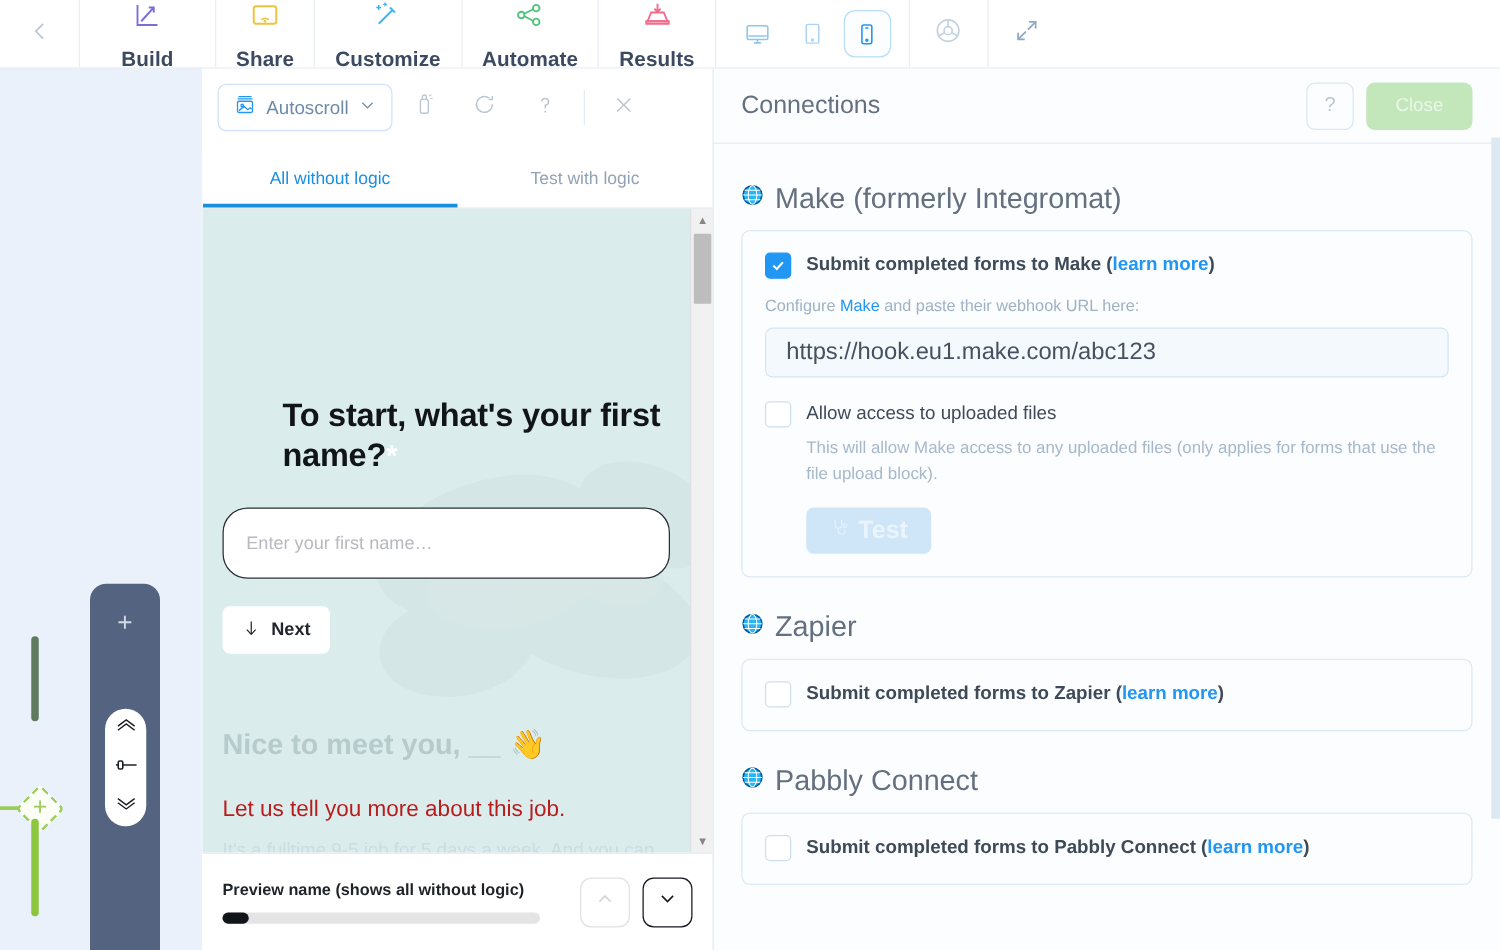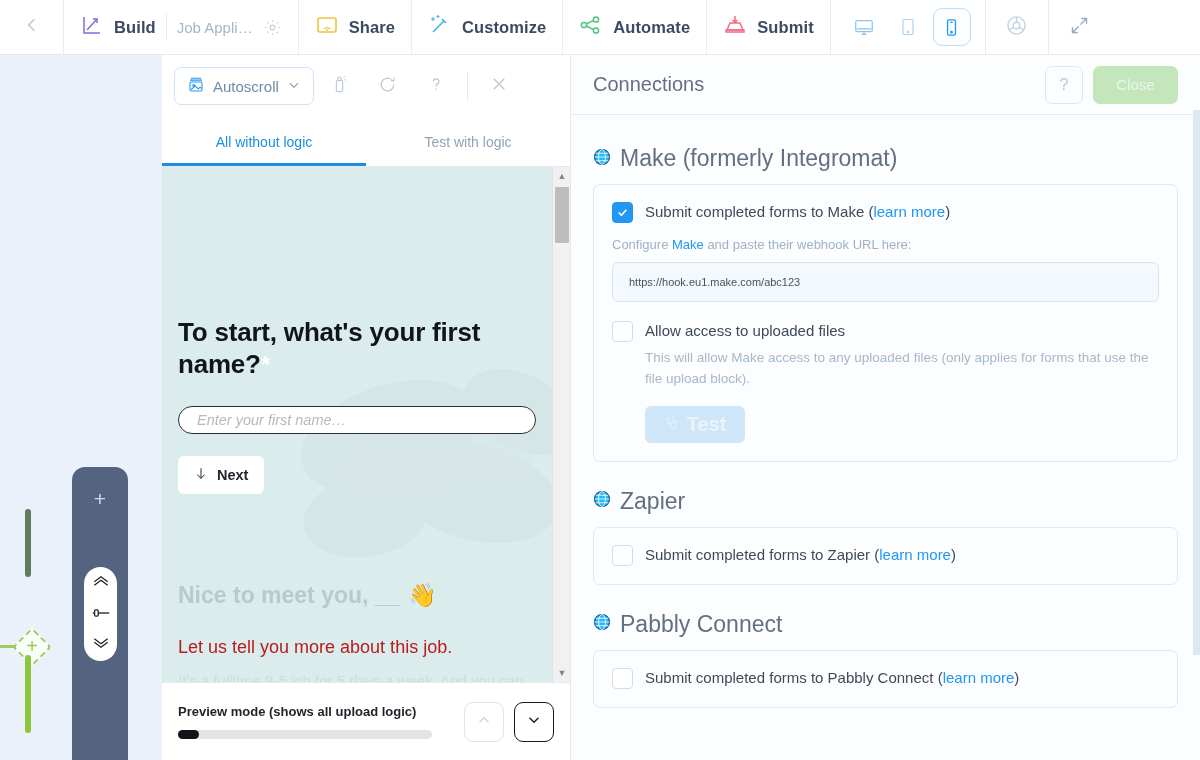--- a/index.html
+++ b/index.html
@@ -14,21 +14,21 @@
     position: absolute; top: 0; left: 0; width: 1200px; height: 55px;
     background: #ffffff; border-bottom: 1px solid #e4e9ef;
     display: flex; align-items: stretch;
   }
   .tb-back {
     width: 64px; display: flex; align-items: center; justify-content: center;
     border-right: 1px solid #e9eef4; color: #b6c4d4;
   }
   .tb-group {
     display: flex; align-items: center; gap: 10px;
-    padding: 0 16px; border-right: 1px solid #e9eef4; height: 100%;
+    padding: 0 16px; border-right: 1px solid #e9eef4; height: 100%; flex-direction: column;
   }
   .tb-label { font-size: 16.5px; font-weight: bold; color: #3b4a60; letter-spacing: .1px; }
   .tb-form-name {
     font-size: 15px; color: #a9b6c6; max-width: 92px;
     white-space: nowrap; overflow: hidden; text-overflow: ellipsis;
   }
   .tb-divider-vert { width: 1px; height: 26px; background: #e9eef4; }
   .tb-gear { color: #c2cdd9; display: flex; align-items: center; }
   .tb-devices {
     display: flex; align-items: center; gap: 6px;
@@ -121,27 +121,28 @@
     position: relative; flex: 1; background: #dbeced; overflow: hidden;
   }
   .pv-hand {
     position: absolute; right: -30px; bottom: 40px; width: 330px; height: 300px;
     opacity: .30;
   }
   .pv-content { position: absolute; left: 16px; right: 34px; top: 150px; }
   .q-title {
     font-size: 26px; font-weight: bold; color: #111418; line-height: 1.22;
     letter-spacing: -0.2px;
+    margin-left: 48px;
   }
   .q-star { color: #ffffff; font-size: 24px; }
   .q-input {
-    margin-top: 26px; height: 28px; background: #fff;
+    margin-top: 26px; height: 57px; background: #fff;
     border: 1.5px solid #2b2f36; border-radius: 20px;
     display: flex; align-items: center; padding: 0 18px;
-    font-size: 14.5px; color: #b6b9bd; font-style: italic;
+    font-size: 14.5px; color: #b6b9bd;
   }
   .q-next {
     margin-top: 22px; display: inline-flex; align-items: center; gap: 9px;
     height: 38px; padding: 0 16px; background: #fff; border-radius: 6px;
     font-size: 14.5px; color: #22262c; font-weight: 600;
   }
   .pv-faded { position: absolute; left: 16px; right: 26px; top: 415px; }
   .f-title { font-size: 23px; font-weight: bold; color: #b6cbcb; display:flex; gap:8px; align-items:center;}
   .f-sub { margin-top: 28px; font-size: 18px; color: #b91c1c; }
   .f-body { margin-top: 12px; font-size: 15px; color: #cddcdc; line-height: 1.45; }
@@ -207,35 +208,35 @@
   .rp-body {
     flex: 1; overflow: hidden; position: relative; padding: 30px 22px 0 22px;
   }
   .svc { margin-bottom: 26px; }
   .svc-head { display: flex; align-items: center; gap: 9px; margin-bottom: 12px; }
   .svc-name { font-size: 23px; color: #64707f; }
   .svc-card {
     border: 1px solid #dde9f4; border-radius: 7px; background: #fbfdff;
     padding: 16px 18px 18px 18px;
   }
-  .chk-row { display: flex; align-items: flex-start; gap: 12px; }
+  .chk-row { display: flex; align-items: flex-start; gap: 12px; font-weight: bold; }
   .chk {
     width: 21px; height: 21px; border-radius: 4px; flex: 0 0 21px;
     border: 1px solid #cfdeeb; background: #fff; margin-top: 1px;
     display: flex; align-items: center; justify-content: center;
   }
   .chk.checked { background: #2196f3; border-color: #2196f3; }
   .chk-label { font-size: 15px; color: #3f4a58; line-height: 21px; }
   .lnk { color: #2196f3; }
   .cfg-text { margin-top: 14px; font-size: 13px; color: #9fb2c4; }
   .cfg-text .lnk { color: #2196f3; }
   .url-input {
     margin-top: 10px; height: 40px; border: 1px solid #d6e5f3; border-radius: 6px;
     background: #f4f9fd; display: flex; align-items: center; padding: 0 16px;
-    font-size: 11px; color: #4a5costa;
+    font-size: 19px; color: #4a5costa;
     color: #46525f;
   }
   .sub-chk-row { margin-top: 18px; display: flex; align-items: flex-start; gap: 12px; }
   .sub-desc {
     margin-top: 6px; margin-left: 33px; font-size: 13.5px; color: #a7b8c9; line-height: 1.55;
   }
   .test-btn {
     margin-top: 16px; margin-left: 33px; width: 100px; height: 37px; border-radius: 6px;
     background: #cfe6f8; display: flex; align-items: center; justify-content: center; gap: 7px;
     color: #eaf4fd; font-size: 20px; font-weight: bold;
@@ -317,21 +318,21 @@
   </div>
 
   <div class="tb-group">
     <span>
       <svg width="24" height="24" viewBox="0 0 24 24" fill="none" stroke="#f26b8a" stroke-width="1.5">
         <path d="M4 17 L7 10 L17 10 L20 17 Z"></path>
           <path d="M3 17 L21 17 L21 19 L3 19 Z"></path>
         <path d="M12 3 L12 9 M9.5 7 L12 9.5 L14.5 7"></path>
       </svg>
     </span>
-    <span class="tb-label">Submit</span>
+    <span class="tb-label">Results</span>
   </div>
 
   <div class="tb-devices">
     <div class="dev-btn">
       <svg width="22" height="22" viewBox="0 0 24 24" fill="none" stroke="#8ec6ef" stroke-width="1.4">
         <rect x="3" y="5" width="18" height="12" rx="1.5"></rect>
           <path d="M9 20 h6 M12 17 v3"></path>
           <path d="M4 14 h16"></path>
       </svg>
     </div>
@@ -508,21 +509,21 @@
 
     <div class="pv-scroll">
       <div class="arrow-up">▲</div>
       <div class="thumb"></div>
       <div class="arrow-dn">▼</div>
     </div>
   </div>
 
   <div class="pv-footer">
     <div class="pf-left">
-      <div class="pf-label">Preview mode (shows all upload logic)</div>
+      <div class="pf-label">Preview name (shows all without logic)</div>
       <div class="pf-track">
         <div class="pf-thumb"></div>
       </div>
     </div>
     <div class="pf-nav up">
       <span>
         <svg width="18" height="18" viewBox="0 0 24 24" fill="none" stroke="currentColor" stroke-width="1.7">
           <polyline points="6,15 12,9 18,15"></polyline>
         </svg>
       </span>

